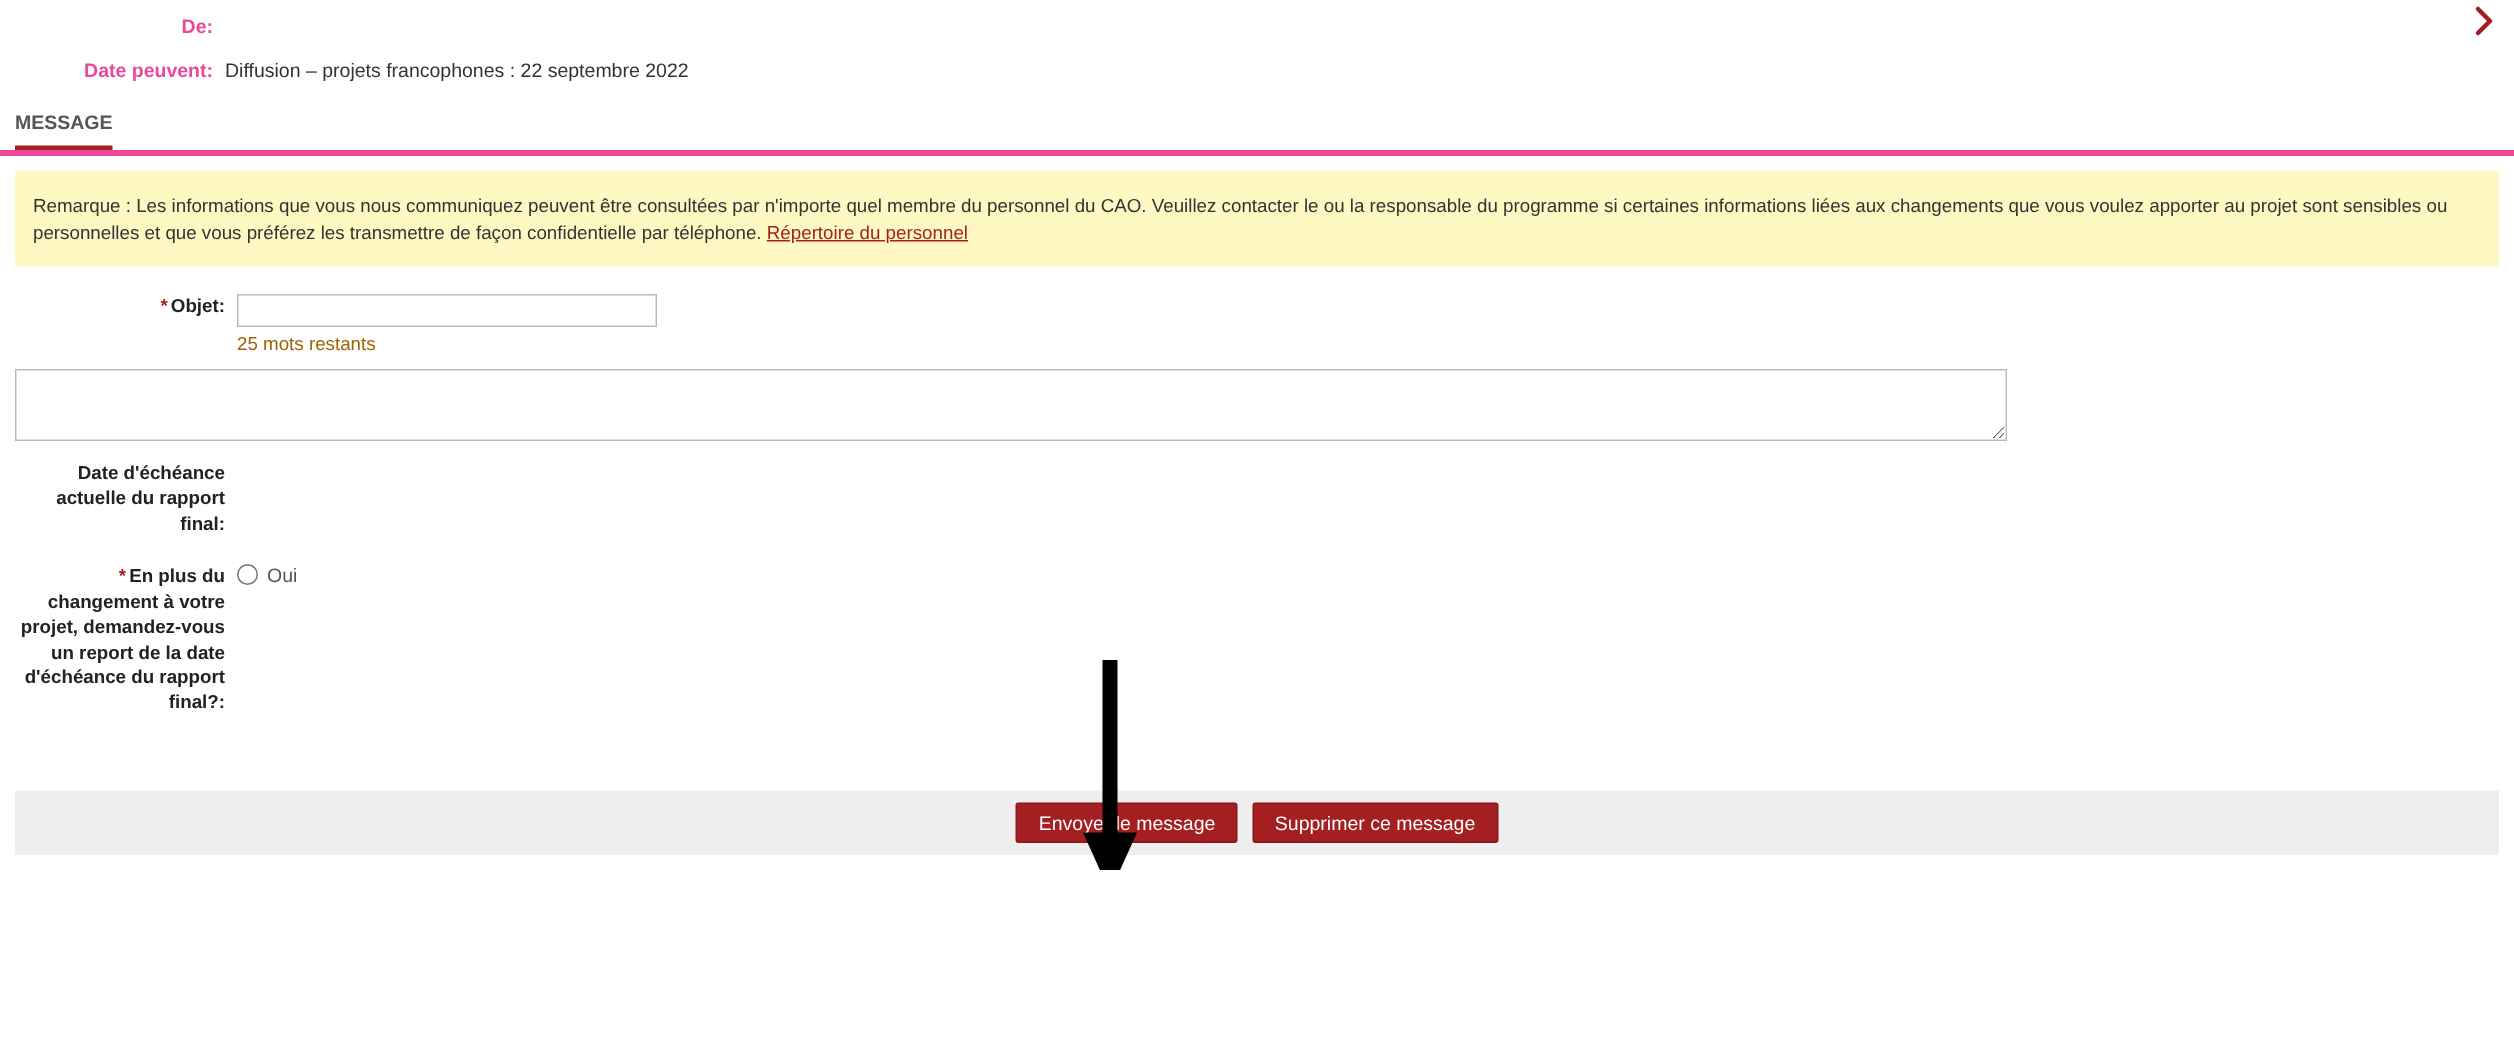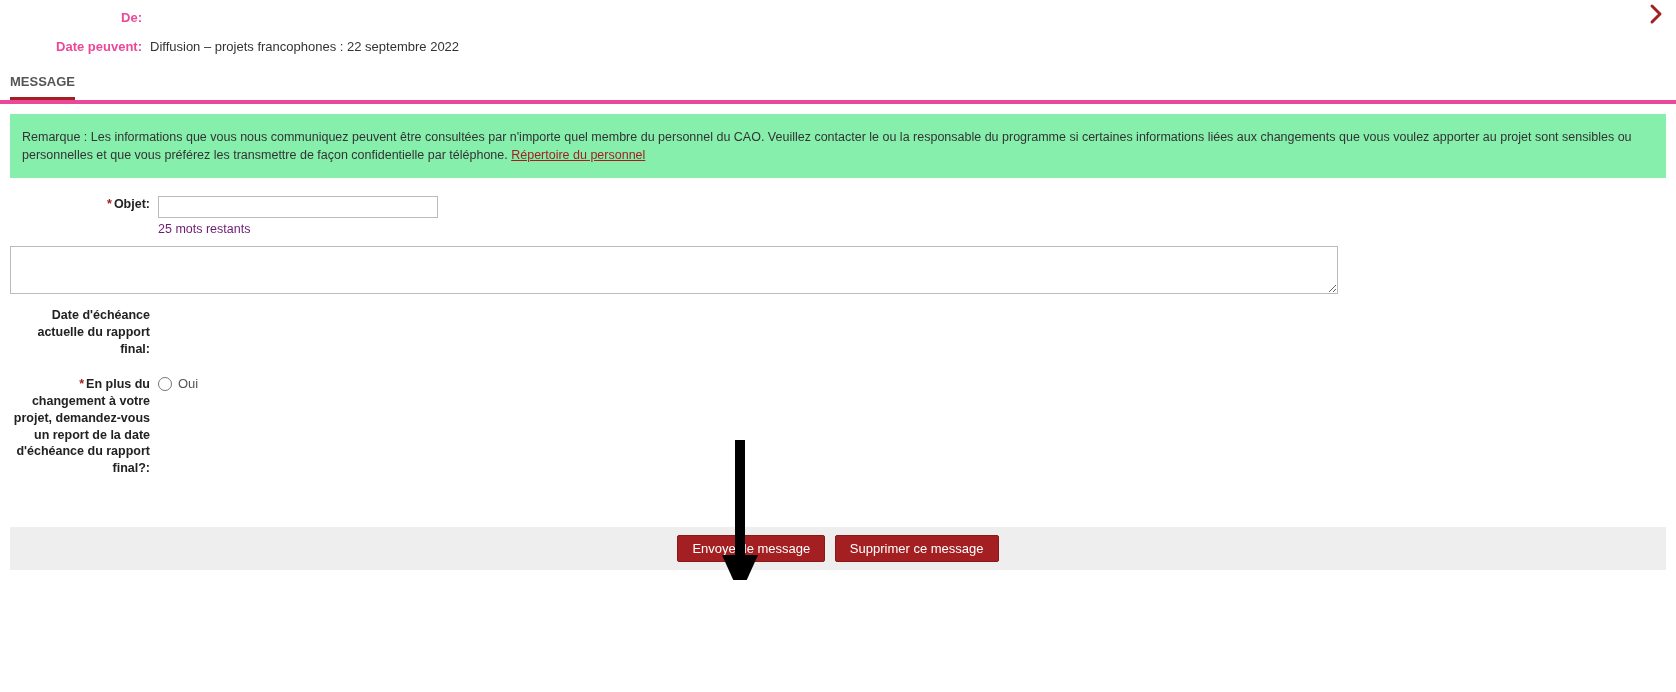--- a/index.html
+++ b/index.html
@@ -47,21 +47,21 @@
     padding: 6px 0 8px 0;
     font-weight: bold;
     color: #555;
     border-bottom: 3px solid #a31f21;
     font-size: 13px;
   }
   .content {
     padding: 10px;
   }
   .notice {
-    background: #86efac;
+    background: #fef9c3;
     padding: 14px 12px;
     font-size: 12.5px;
     line-height: 1.45;
     color: #333;
     margin-bottom: 18px;
   }
   .notice a {
     color: #a31f21;
     text-decoration: underline;
   }
@@ -90,21 +90,21 @@
     padding-top: 0;
   }
   input[type="text"].objet {
     width: 280px;
     height: 22px;
     border: 1px solid #bbb;
     padding: 2px 4px;
     font-size: 13px;
   }
   .hint {
-    color: #701a75;
+    color: #a16207;
     font-size: 12.5px;
     margin-top: 4px;
     margin-left: 0;
   }
   textarea.big {
     width: 1328px;
     height: 48px;
     border: 1px solid #bbb;
     padding: 4px;
     font-size: 13px;
@@ -114,21 +114,21 @@
     color: #333;
     padding-top: 0;
   }
   .radio-group {
     display: flex;
     flex-direction: column;
     gap: 6px;
   }
   .radio-item {
     display: flex;
-    align-items: flex-end;
+    align-items: center;
     gap: 6px;
     color: #555;
   }
   .radio-item input[type="radio"] {
     width: 14px;
     height: 14px;
   }
   .button-bar {
     background: #eee;
     padding: 8px 0;

